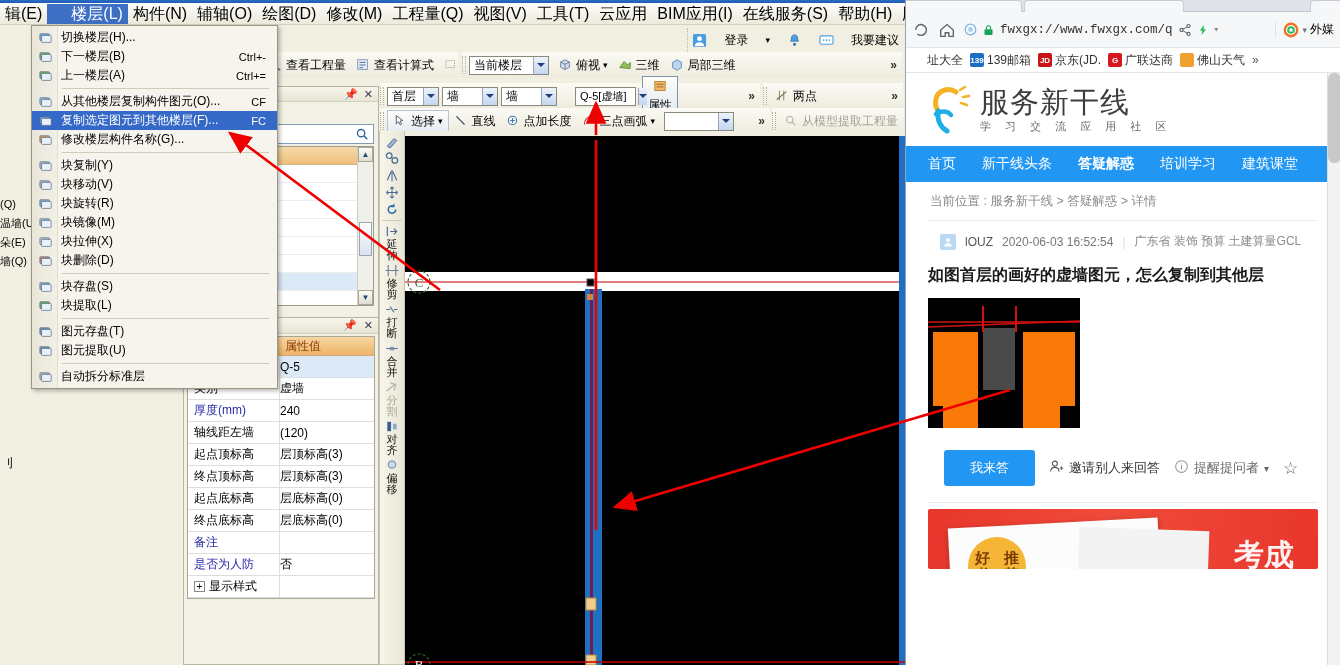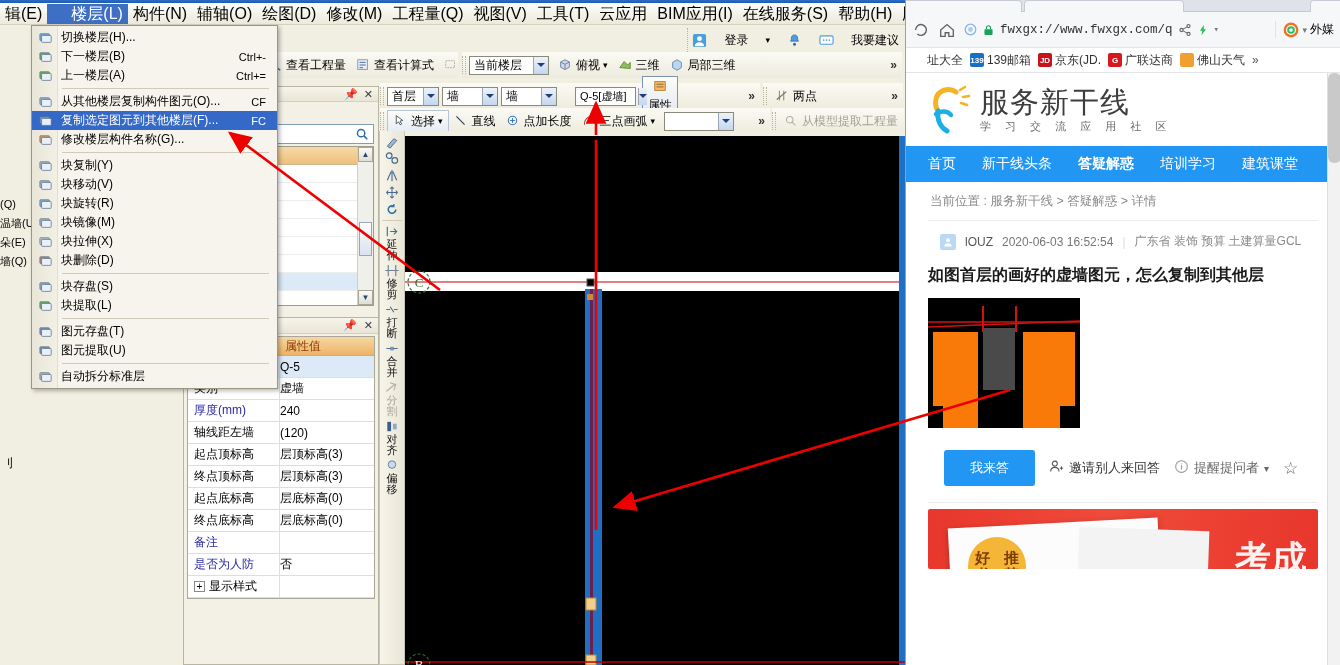--- a/index.html
+++ b/index.html
@@ -273,21 +273,21 @@
   }
   #promo-book {
     position:absolute; left: 22px; top: 14px; width: 210px; height: 90px; background:#fcfcfc;
     transform: rotate(-3deg); box-shadow: 0 2px 6px rgba(0,0,0,.25);
   }
   #promo-book2 {
     position:absolute; left: 150px; top: 20px; width: 130px; height: 82px; background:#f3f3f3;
     transform: rotate(2deg);
   }
   #promo-word {
-    position:absolute; right: 11px; top: 26px; color: #fff; font-size: 36px; font-weight: bold;
+    position:absolute; right: 24px; top: 26px; color: #fff; font-size: 30px; font-weight: bold;
     font-family: "DejaVu Serif", serif; opacity:.93;
   }
   .sep-line { height: 1px; background: #ececec; margin: 0 22px; }
 
   
   #arrows { position: absolute; left:0; top:0; width: 1340px; height: 665px; pointer-events: none; z-index: 90; }
 
   .scroll-v {
     position:absolute; right:0; top:0; bottom:0; width:13px; background:#f2f2f2;
     border-left:1px solid #ddd;

